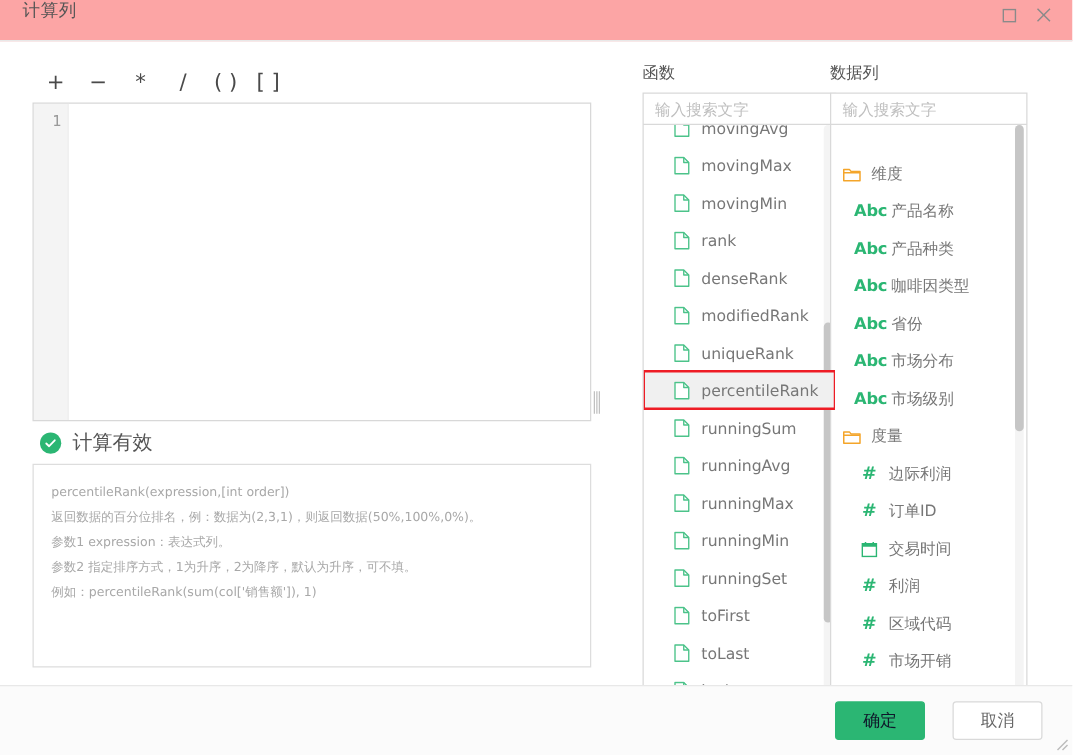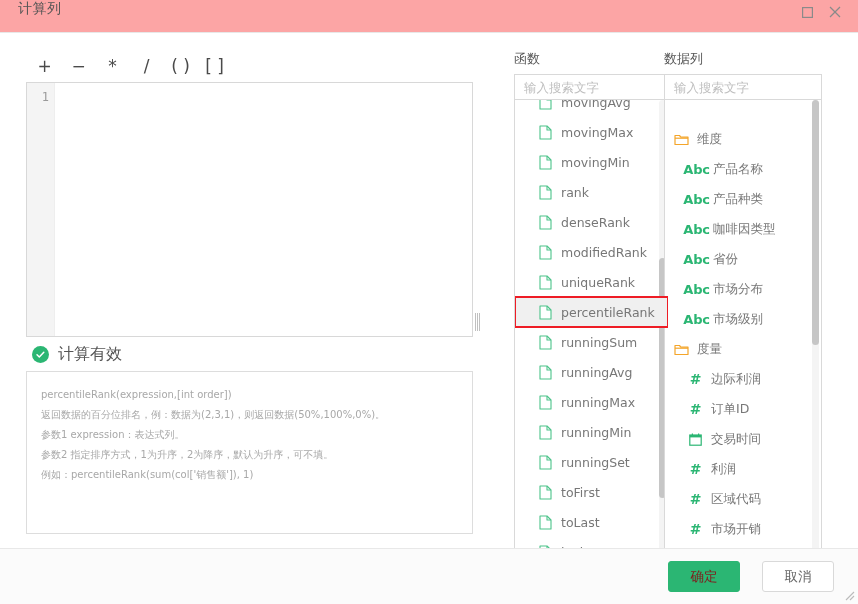--- a/index.html
+++ b/index.html
@@ -275,21 +275,21 @@
     width: 72px;
     height: 31px;
     border-radius: 3px;
     font-size: 13.5px;
     display: flex;
     align-items: center;
     justify-content: center;
     cursor: default;
     box-sizing: border-box;
   }
-  .btn-primary { background: #2bb673; color: #7f1d1d; border: 1px solid #2bb673; }
+  .btn-primary { background: #2bb673; color: #0f172a; border: 1px solid #2bb673; }
   .btn-default { background: #ffffff; color: #666666; border: 1px solid #d9d9d9; }
   .resize-grip {
     position: absolute;
     right: 3px;
     bottom: 3px;
     width: 12px;
     height: 12px;
   }
 </style>
 </head>

